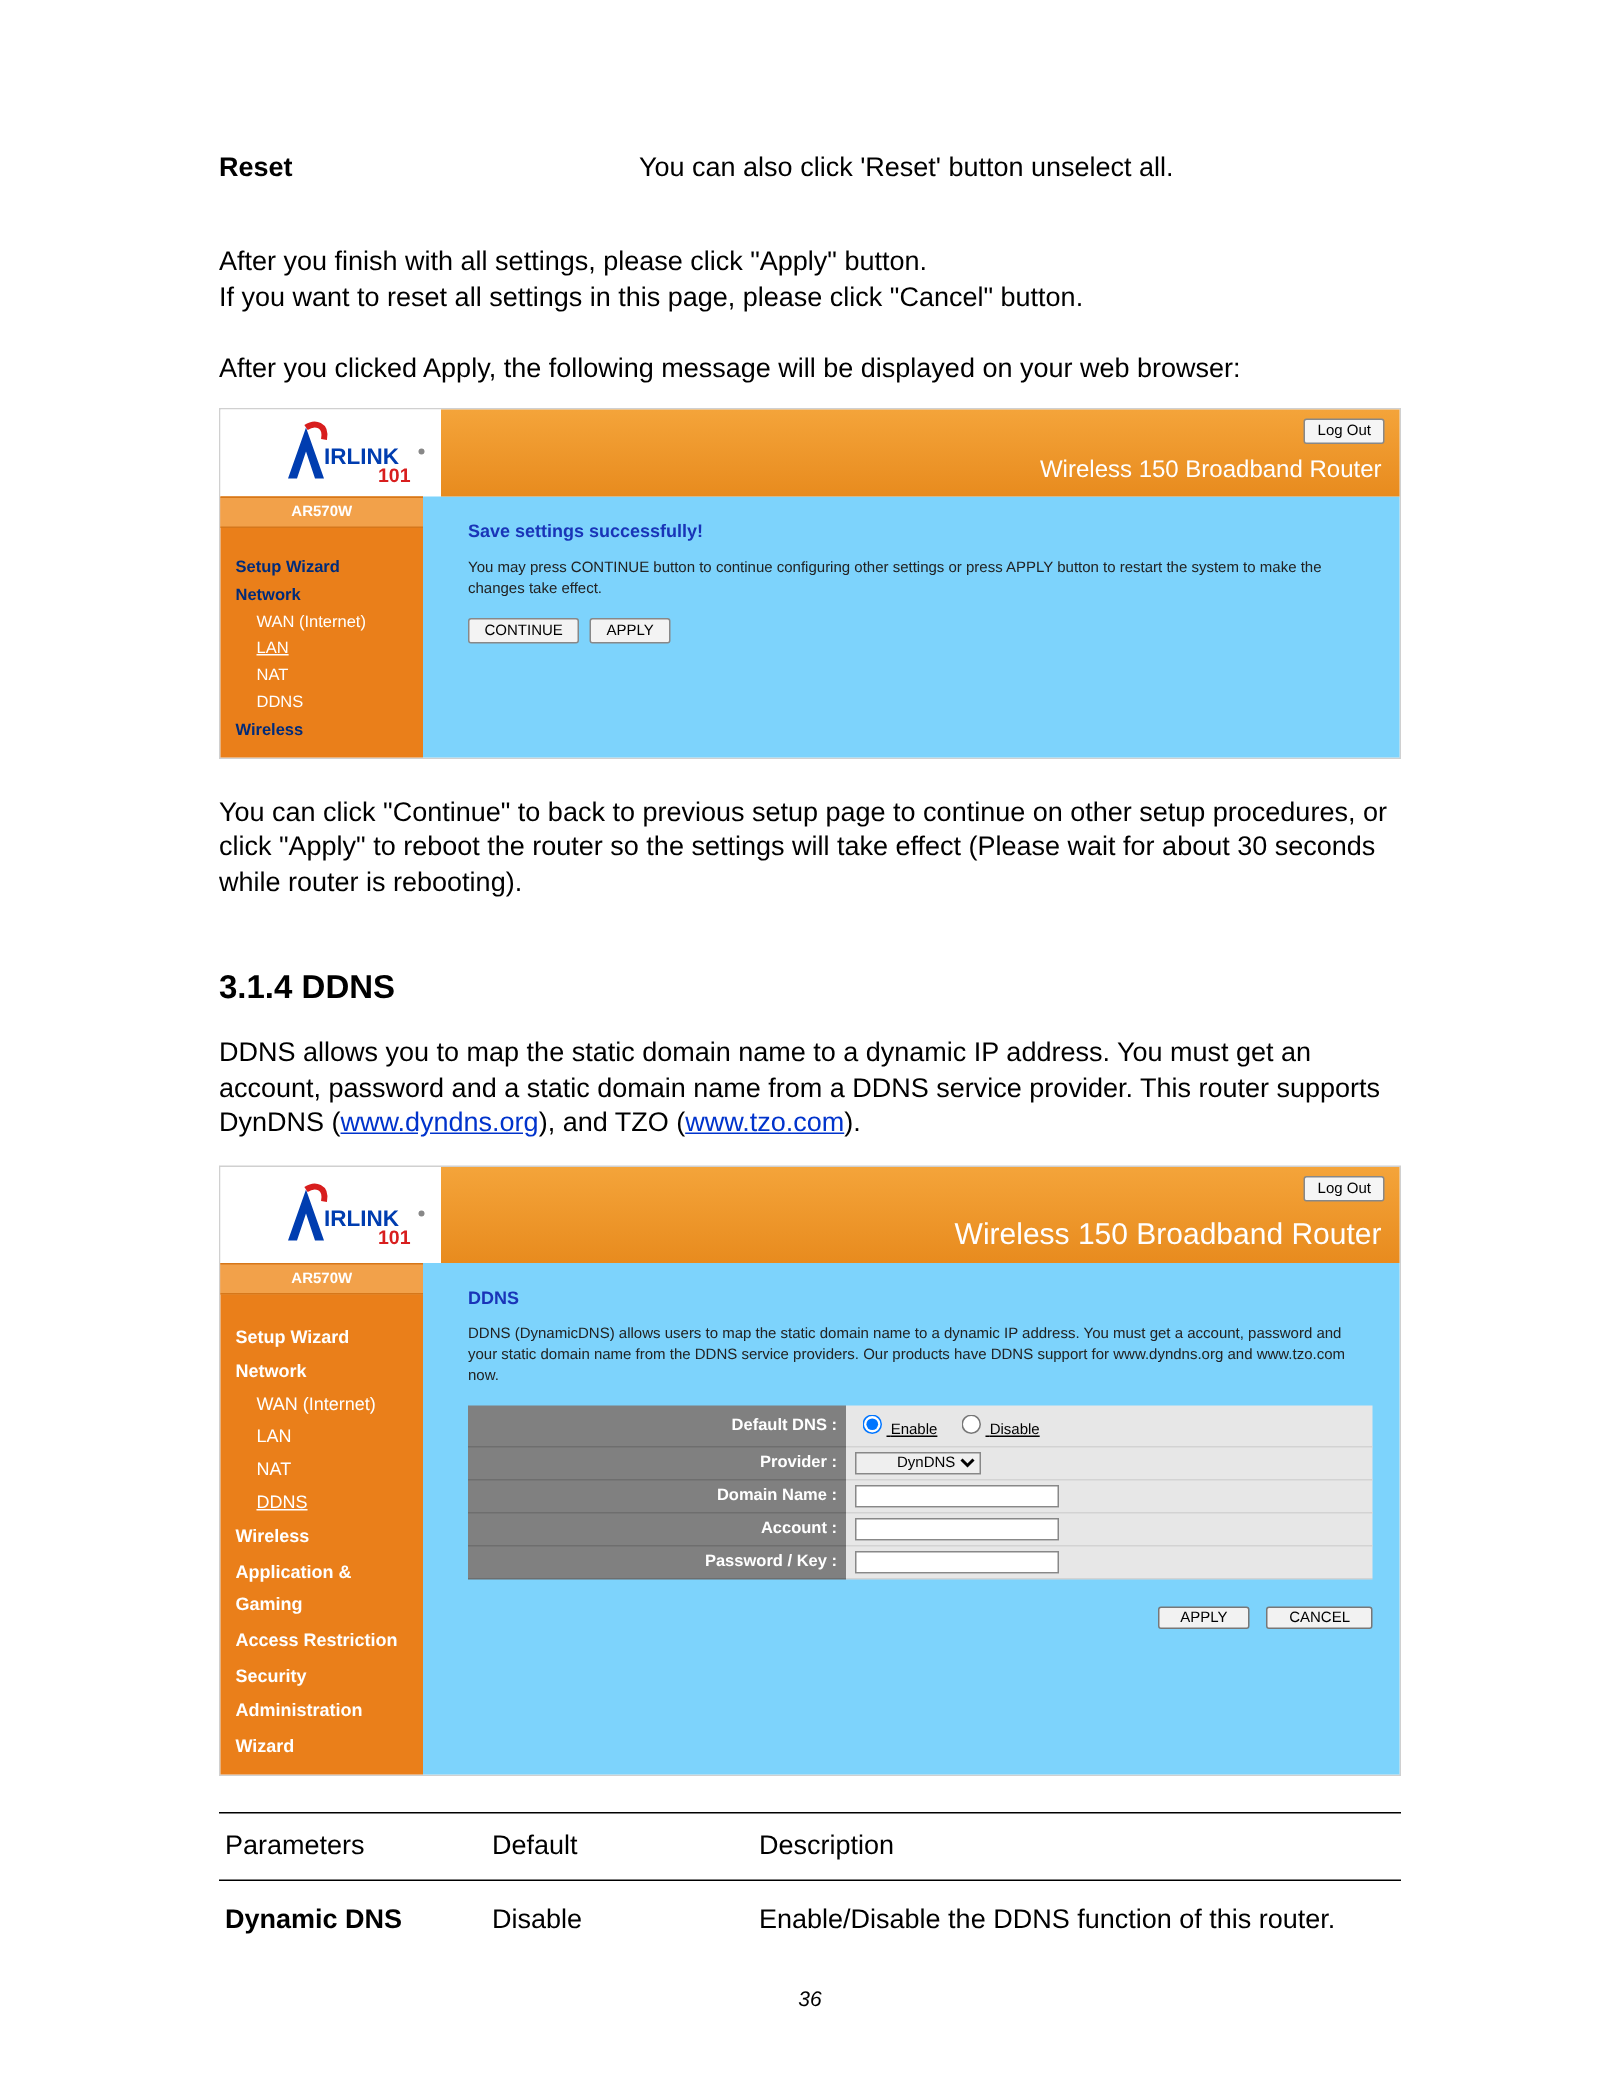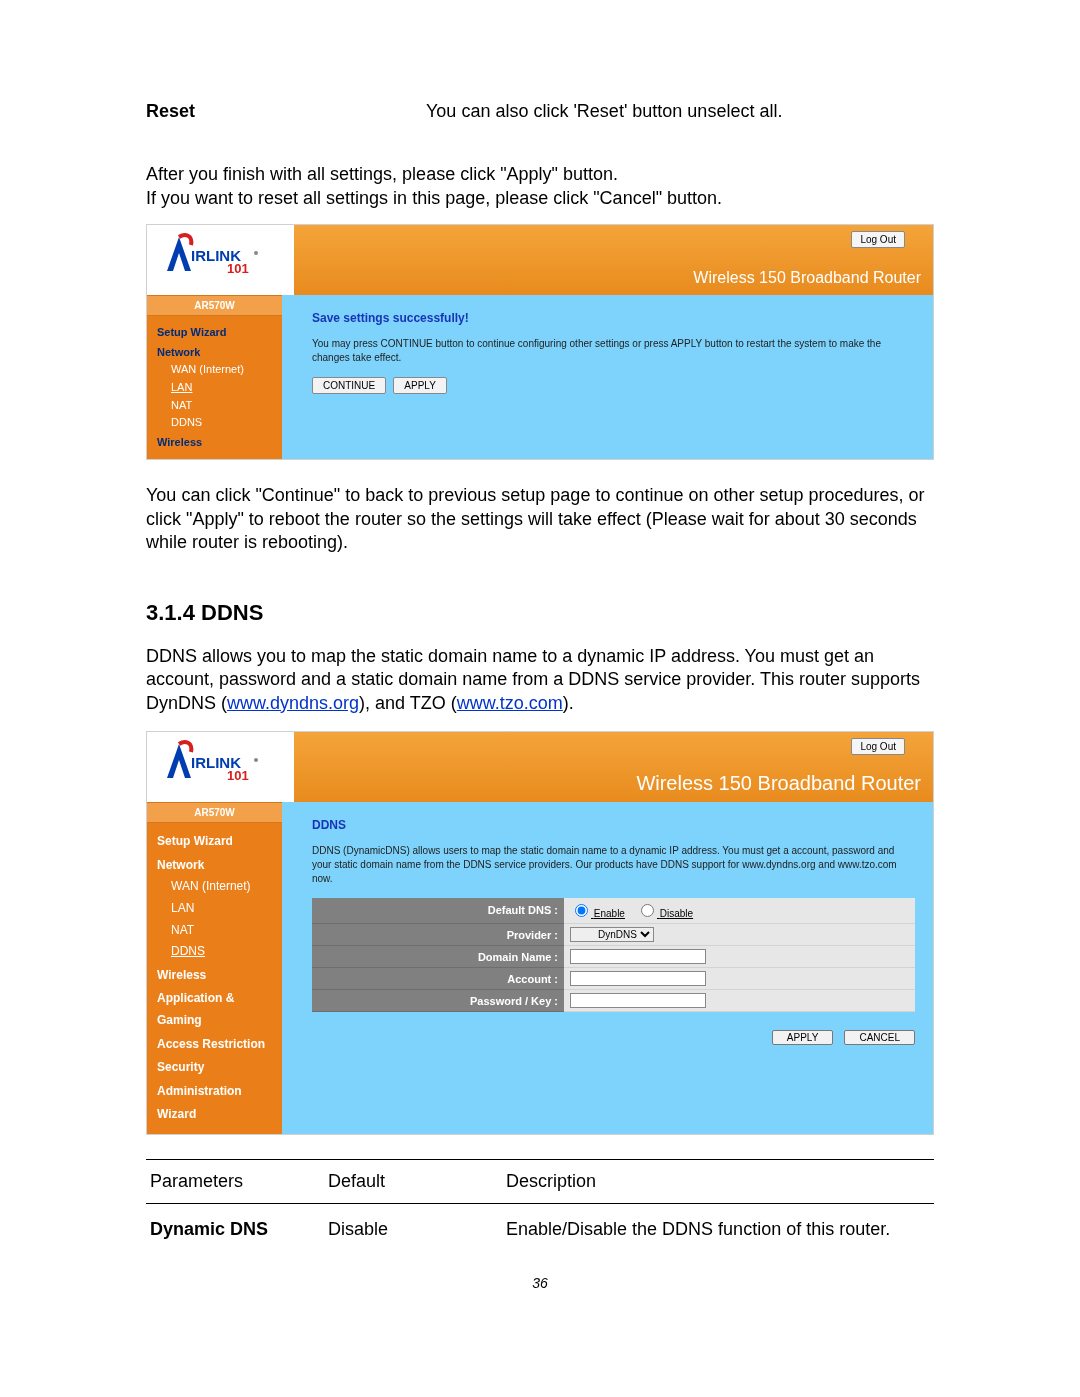--- a/index.html
+++ b/index.html
@@ -49,34 +49,34 @@
     background: #fff;
     font-size: 11px;
   }
   .rb-top {
     display: flex;
     align-items: stretch;
   }
   .rb-logo-cell {
     width: 135px;
     background: #fff;
-    padding: 6px 4px 16px 8px;
+    padding: 6px 4px 4px 8px;
     display: flex;
     align-items: center;
-    justify-content: flex-start;
+    justify-content: flex-end;
   }
   .rb-logo-svg { width: 110px; height: 48px; }
   .rb-banner {
     flex: 1;
     background: linear-gradient(to bottom, #f4a43a 0%, #e88b1e 100%);
     position: relative;
   }
   .rb-logout {
     position: absolute;
-    top: 6px; right: 28px;
+    top: 6px; right: 10px;
     background: #f5f5f5;
     border: 1px solid #888;
     font-size: 10px;
     padding: 1px 8px;
     border-radius: 2px;
   }
   .rb-banner-title {
     position: absolute;
     right: 12px; bottom: 6px;
     color: #fff;
@@ -93,21 +93,21 @@
     padding-bottom: 8px;
   }
   .rb-model {
     background: #f2a14a;
     text-align: center;
     font-size: 10px;
     font-weight: bold;
     padding: 3px 0;
     border-top: 1px solid #d6771a;
     border-bottom: 1px solid #d6771a;
-    margin-bottom: 8px;
+    margin-bottom: 18px;
   }
   .rb-nav {
     padding: 0 0 0 10px;
     font-size: 11px;
     line-height: 1.6;
   }
   .rb-nav .top {
     color: #002b7a;
     font-weight: bold;
     display: block;
@@ -226,20 +226,21 @@
 <div class="page">
 
   <div class="reset-row">
     <div class="lbl">Reset</div>
     <div>You can also click 'Reset' button unselect all.</div>
   </div>
 
   <p class="para">After you finish with all settings, please click "Apply" button.</p>
   <p class="para">If you want to reset all settings in this page, please click "Cancel" button.</p>
 
+  <p class="para spaced">After you clicked Apply, the following message will be displayed on your web browser:</p>
 
   <div class="router-box">
     <div class="rb-top">
       <div class="rb-logo-cell">
         <svg class="rb-logo-svg" viewBox="0 0 110 48">
           <path d="M12 40 L24 6 L36 40 L30 40 L24 22 L18 40 Z" fill="#003db0"></path>
           <path d="M24 6 C 30 2, 38 4, 36 14" stroke="#d81e1e" stroke-width="4" fill="none"></path>
           <text x="36" y="30" font-family="Arial" font-weight="bold" font-size="15" fill="#003db0">IRLINK</text>
           <text x="72" y="42" font-family="Arial" font-weight="bold" font-size="13" fill="#d81e1e">101</text>
           <circle cx="101" cy="22" r="2" fill="#888"></circle>

